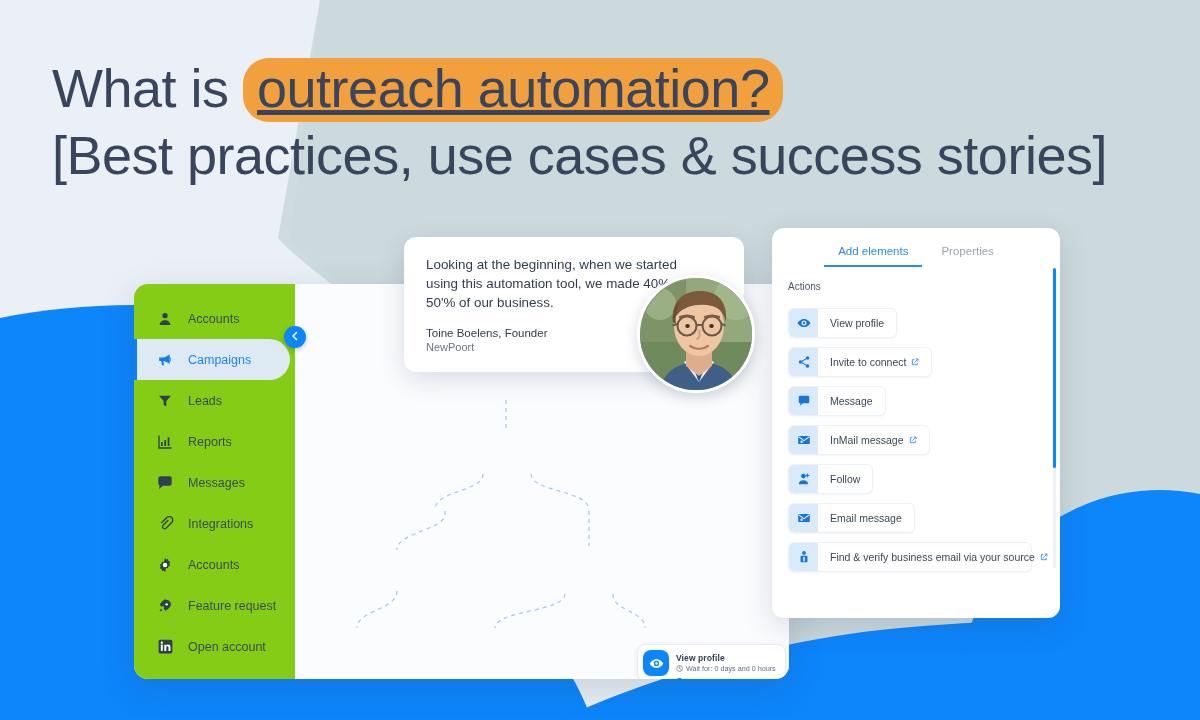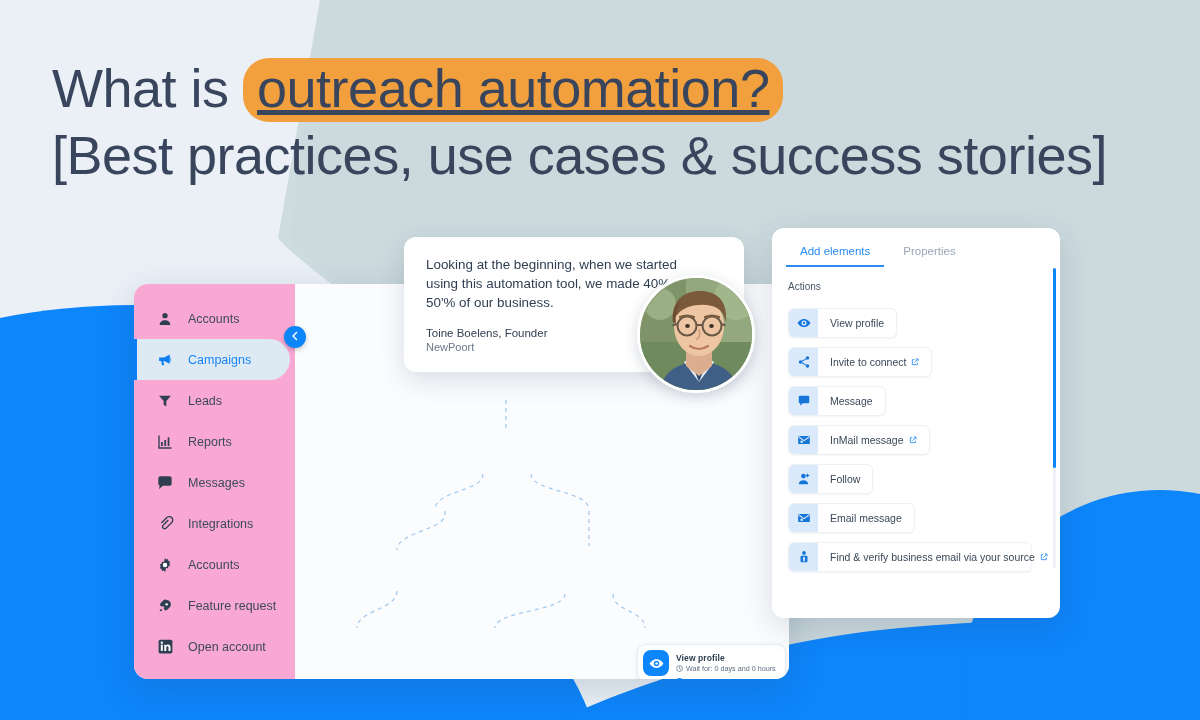--- a/index.html
+++ b/index.html
@@ -39,21 +39,21 @@
     position:absolute; left:134px; top:284px; width:655px; height:395px;
     background:#ffffff;
     border-radius:14px;
     box-shadow:0 10px 34px rgba(40,60,90,.18);
     z-index:10;
     display:flex;
     overflow:hidden;
   }
   .sidebar {
     width:161px; flex:0 0 161px;
-    background:#f9a8d4;
+    background:#84cc16;
     padding-top:14px;
     position:relative;
   }
   .nav-item {
     display:flex; align-items:center; gap:14px;
     height:41px; padding-left:22px;
     color:#3c4a5c; font-size:12.5px;
     position:relative;
   }
   .nav-item .ico { width:18px; height:18px; display:flex; align-items:center; justify-content:center; color:#2f3e51; flex:0 0 18px; }
@@ -133,21 +133,21 @@
   }
   .avatar svg { display:block; }
 
   
   .right-panel {
     position:absolute; left:772px; top:228px; width:288px; height:390px;
     background:#fff; border-radius:12px;
     box-shadow:0 9px 30px rgba(40,60,90,.17);
     z-index:22; overflow:hidden;
   }
-  .rp-tabs { display:flex; gap:5px; padding:12px 14px 0 14px; }
+  .rp-tabs { display:flex; gap:5px; padding:12px 14px 0 14px;justify-content:center; }
   .rp-tab {
     font-size:11.5px; padding:5px 14px 8px 14px; color:#9aa6b4;
   }
   .rp-tab.active { color:#2b8cf0; border-bottom:2px solid #2b8cf0; }
   .rp-body { padding:14px 16px 0 16px; position:relative; }
   .rp-section { font-size:10px; color:#4a5869; margin-bottom:16px; }
   .act {
     display:inline-flex; align-items:stretch;
     border:1px solid #edf1f6; border-radius:6px;
     margin-bottom:9px; background:#fff;

